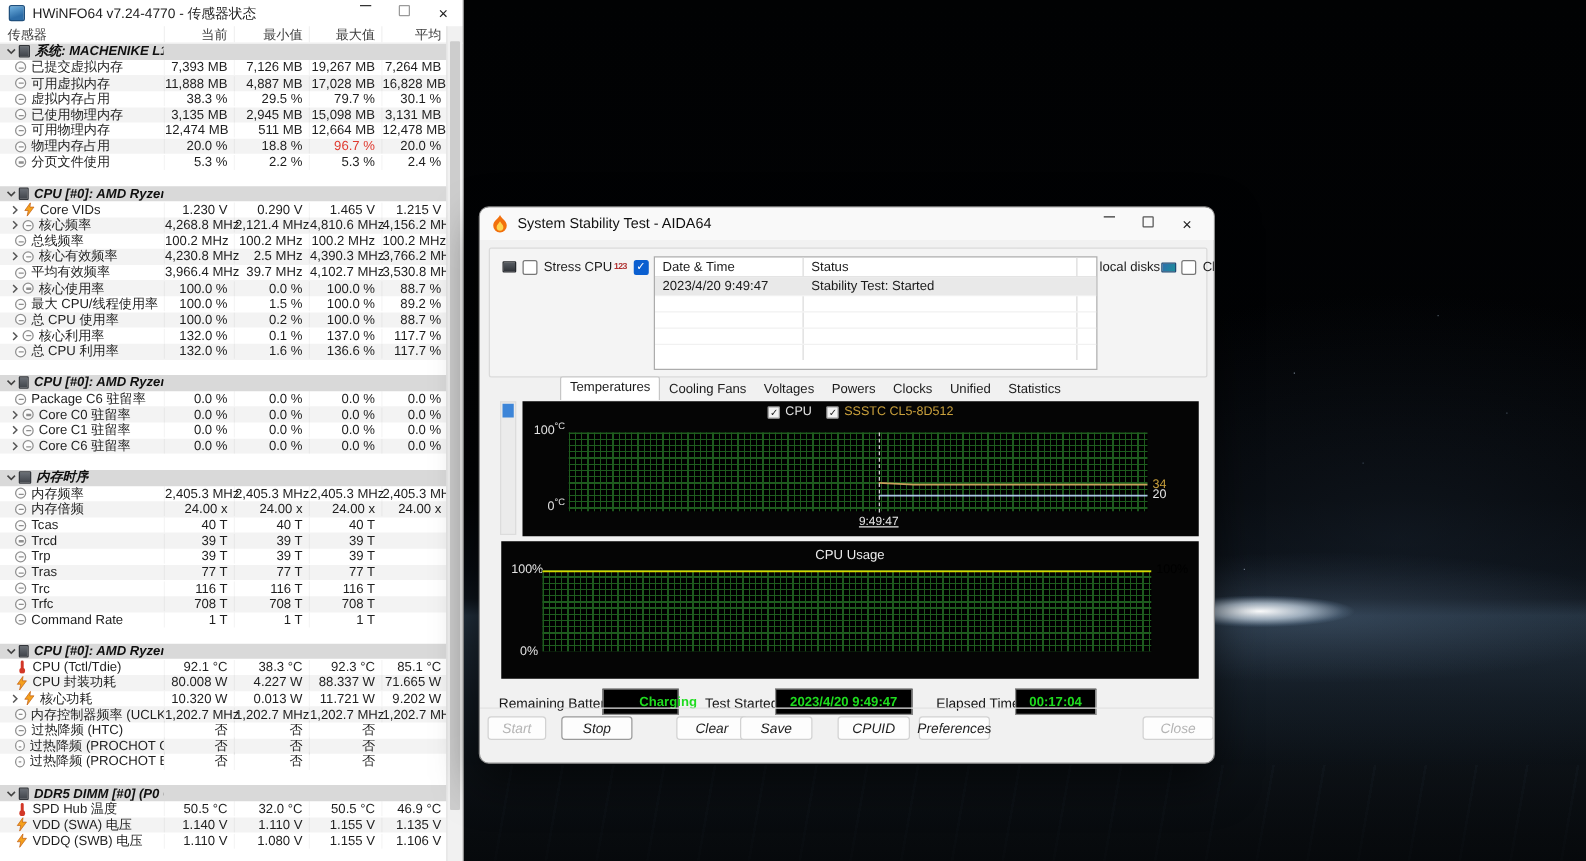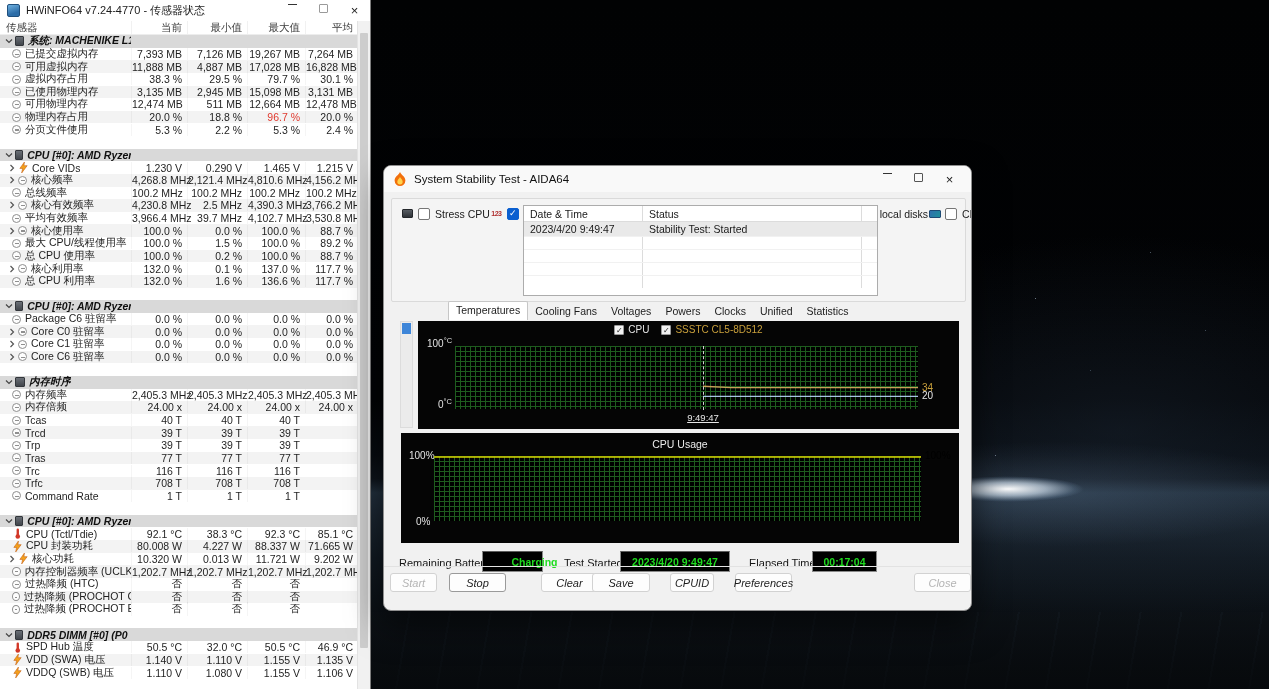--- a/index.html
+++ b/index.html
@@ -881,18 +881,18 @@
     <span class="foot-label" style="left:180px;">Test Started:</span>
     <span class="foot-box" style="left:236px;width:110px;">2023/4/20 9:49:47</span>
     <span class="foot-label" style="left:365px;">Elapsed Time:</span>
     <span class="foot-box" style="left:428px;width:65px;">00:17:04</span>
 
     <div class="btnbar" id="aida-btnbar">
         <span class="abtn disabled" style="left: 6px; width: 47px;">Start</span>
         <span class="abtn default" style="left: 65px; width: 57px;">Stop</span>
         <span class="abtn" style="left: 146px; width: 57px; margin-left: 11px;">Clear</span>
         <span class="abtn" style="left: 208px; width: 58px;">Save</span>
-        <span class="abtn" style="left: 286px; width: 44px;">CPUID</span>
+        <span class="abtn" style="left: 286px; width: 58px;">CPUID</span>
         <span class="abtn" style="left: 351px; width: 57px;">Preferences</span>
         <span class="abtn disabled" style="left: 530px; width: 57px;">Close</span>
       </div>
   </div>
 </div>
 
 </body></html>

